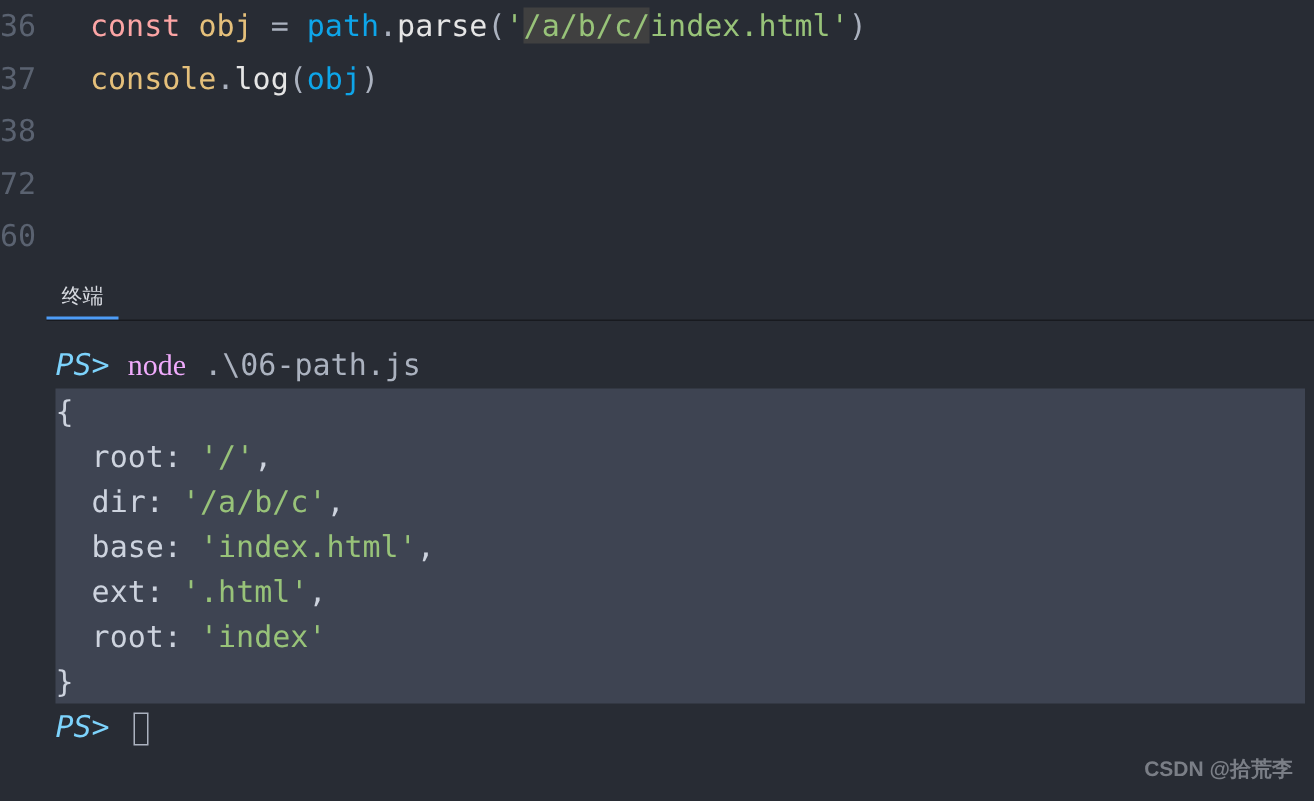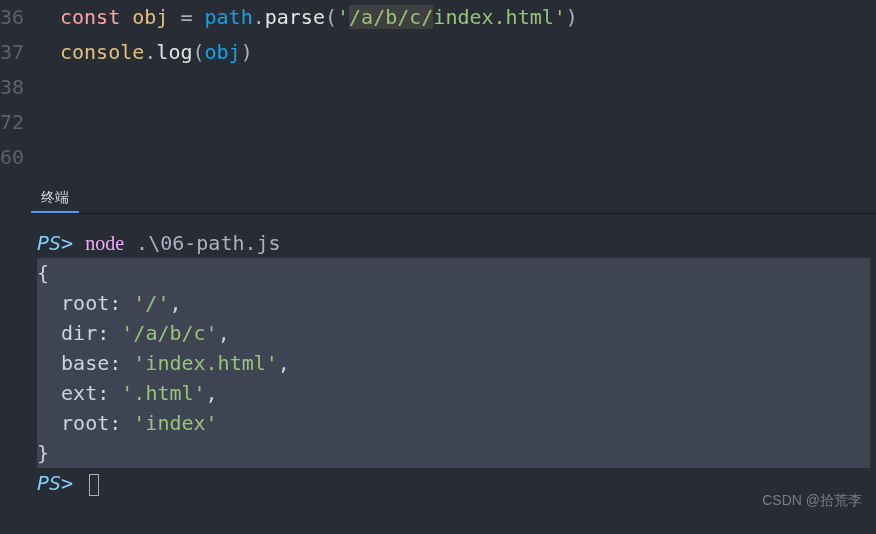--- a/index.html
+++ b/index.html
@@ -92,24 +92,25 @@
       display: inline-block;
       width: 10px;
       height: 22px;
       border: 1px solid #abb2bf;
       vertical-align: middle;
       margin-left: 4px;
     }
     .watermark {
       position: absolute;
       right: 14px;
-      bottom: 24px;
+      bottom: 12px;
       color: #7a7e86;
       font-size: 14px;
       font-family: sans-serif;
+      font-weight: bold;
     }
   </style>
 </head>
 <body>
 
 <div class="editor-area">
   <div class="gutter">
     <div class="gutter-line">36</div>
     <div class="gutter-line">37</div>
     <div class="gutter-line">38</div>

